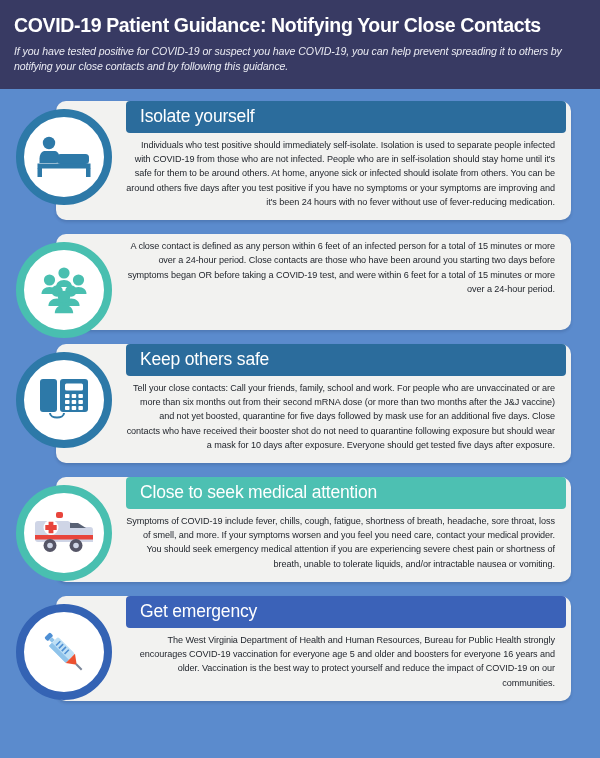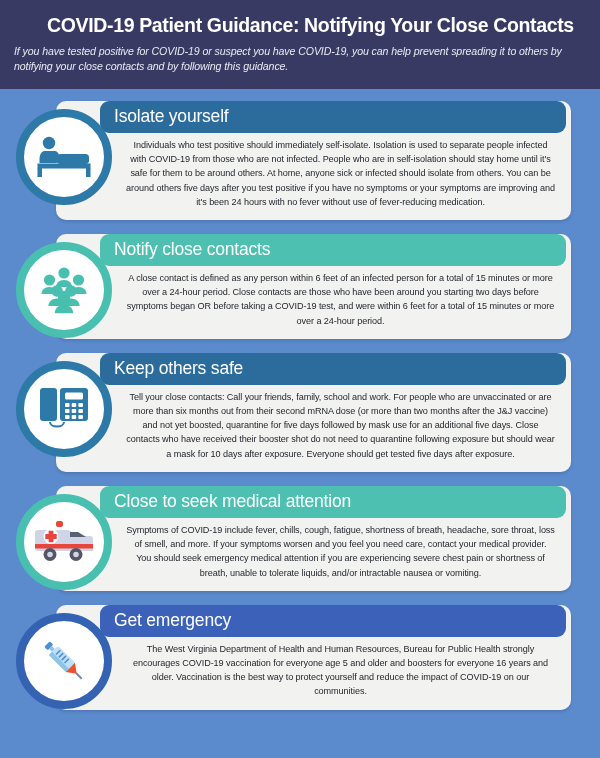--- a/index.html
+++ b/index.html
@@ -21,21 +21,20 @@
     height: 89px;
   }
   .header h1 {
     color: #ffffff;
     font-size: 19.5px;
     font-weight: bold;
     letter-spacing: -0.35px;
     line-height: 1.18;
     margin-bottom: 7px;
     white-space: nowrap;
-    margin-left: 33px;
   }
   .header p {
     color: #e9eaf2;
     font-size: 10.6px;
     line-height: 1.42;
     letter-spacing: -0.1px;
     font-style: italic;
   }
 
   
@@ -57,42 +56,42 @@
     margin-left: 56px;
     margin-right: 15px;
     background: #f2f2f0;
     border-radius: 10px;
     min-height: 96px;
     box-shadow: 0 2px 3px rgba(20,40,70,0.18);
   }
 
   .title-bar {
     position: relative;
-    margin-left: 44px;
+    margin-left: 70px;
     margin-right: 5px;
-    border-radius: 9px;
+    border-radius: 4px;
     padding: 4px 14px 5px 14px;
     top: 0;
   }
   .title-bar h2 {
     color: #ffffff;
     font-size: 17.5px;
     font-weight: normal;
     letter-spacing: -0.2px;
     line-height: 1.3;
   }
   .card-body {
     padding: 5px 16px 11px 70px;
   }
   .card-body p {
     color: #23272e;
     font-size: 9.1px;
     line-height: 1.57;
     letter-spacing: -0.07px;
-    text-align: center;
+    text-align: right;
   }
 
   
   .icon-badge {
     position: absolute;
     left: 16px;
     top: 8px;
     width: 96px;
     height: 96px;
     border-radius: 50%;
@@ -158,23 +157,20 @@
           <circle cx="20" cy="25" r="5.8"></circle>
           <path d="M20 32.5 c-5.4 0 -8.6 3.3 -8.6 7.6 h17.2 c0-4.3 -3.2-7.6 -8.6-7.6z"></path>
           <circle cx="34" cy="25" r="5.8"></circle>
           <path d="M34 32.5 c-5.4 0 -8.6 3.3 -8.6 7.6 h17.2 c0-4.3 -3.2-7.6 -8.6-7.6z"></path>
           <circle cx="27" cy="31" r="6.2"></circle>
           <path d="M27 39 c-5.8 0 -9.2 3.5 -9.2 8.2 h18.4 c0-4.7 -3.4-8.2 -9.2-8.2z"></path>
         </g>
       </svg>
     </div>
     <div class="card">
-      <div class="title-bar tb-teal">
-        <h2>Notify close contacts</h2>
-      </div>
       <div class="card-body">
         <p>A close contact is defined as any person within 6 feet of an infected person for a total of 15 minutes or more over a 24-hour period. Close contacts are those who have been around you starting two days before symptoms began OR before taking a COVID-19 test, and were within 6 feet for a total of 15 minutes or more over a 24-hour period.</p>
       </div>
     </div>
   </div>
 
   <div class="section sec-wrap" style="margin-top:14px;">
     <div class="icon-badge blue">
       <svg width="52" height="50" viewBox="0 0 52 50" aria-hidden="true">
         <g fill="#2d79a8">

